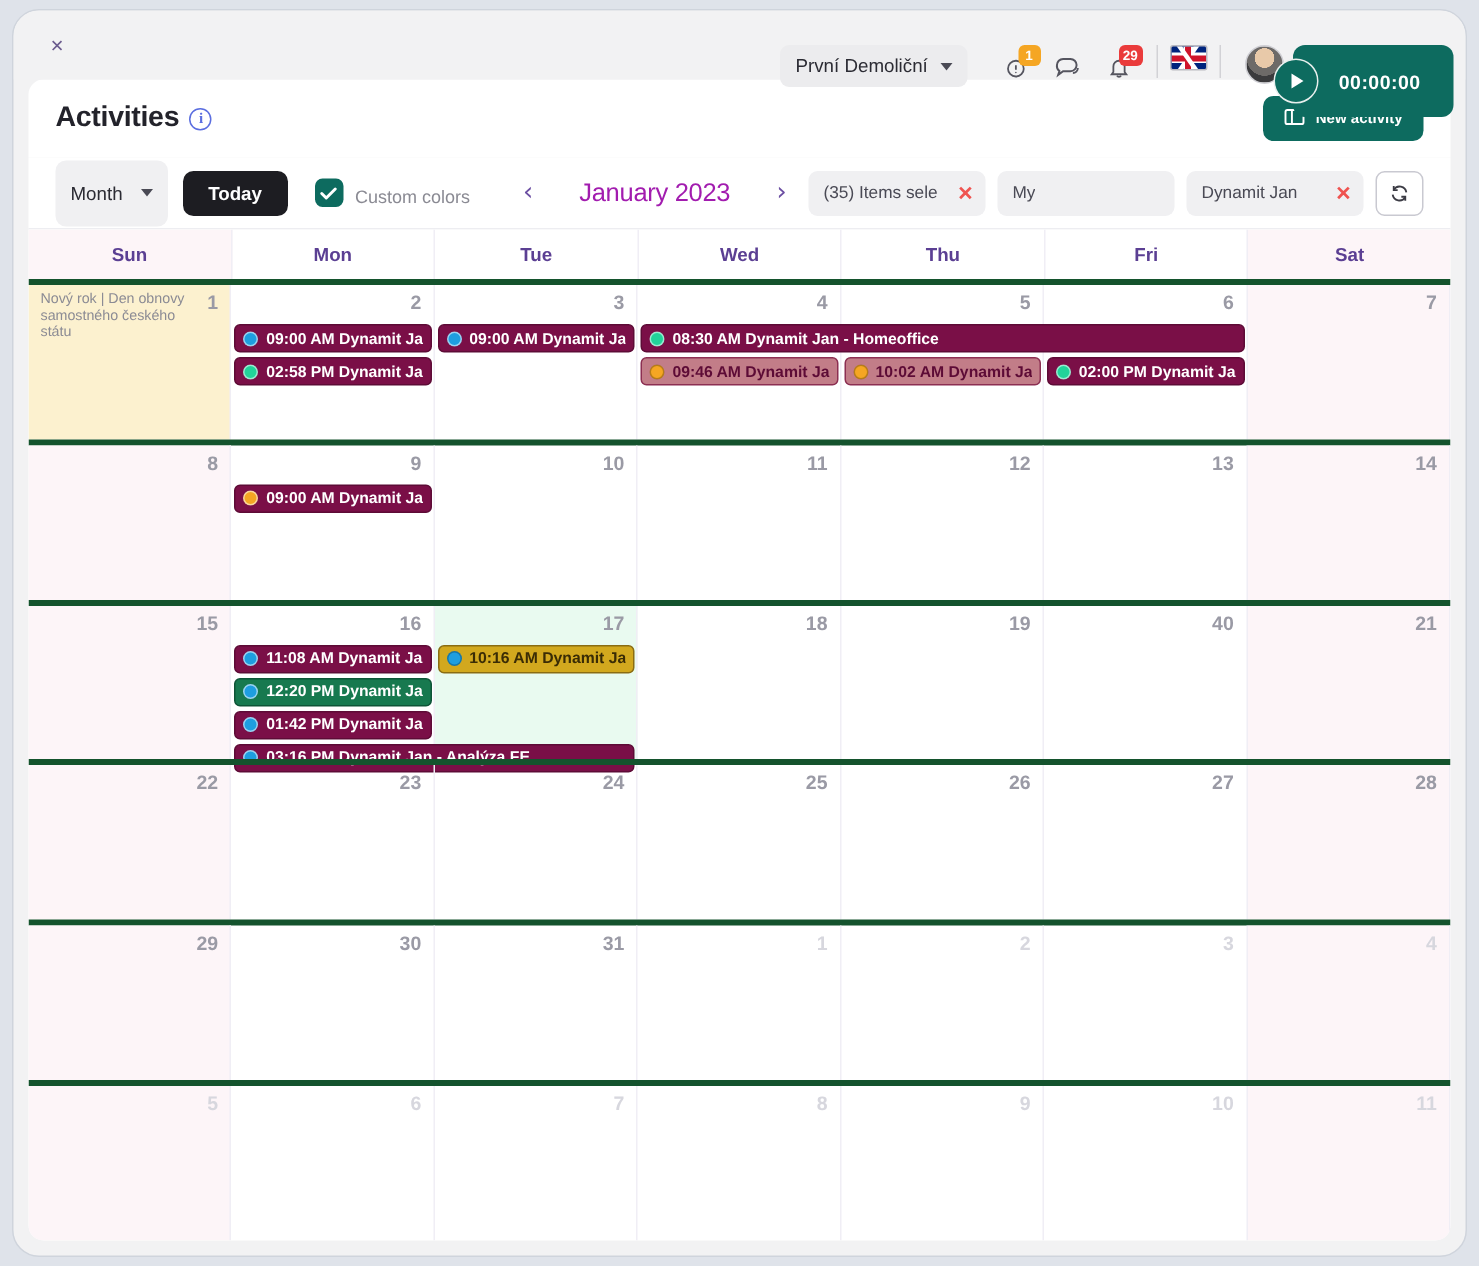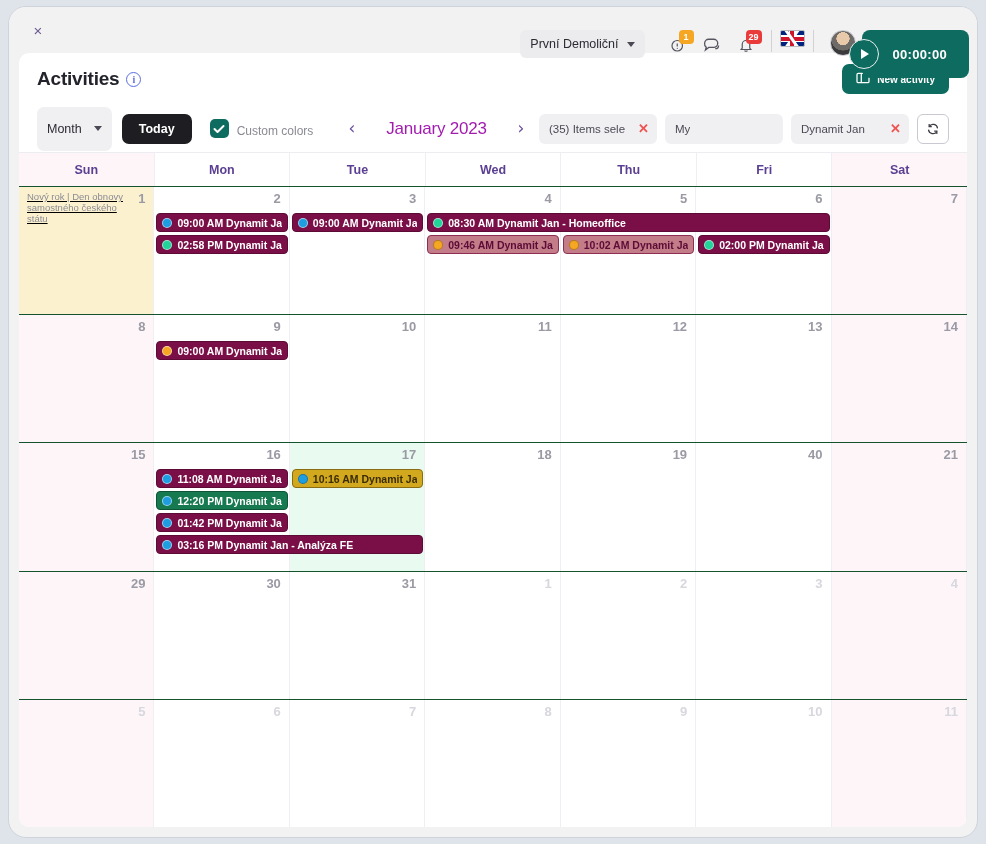--- a/index.html
+++ b/index.html
@@ -229,22 +229,21 @@
     flex: 1 1 0; min-width: 0;
     display: flex; align-items: center; justify-content: center;
     font-size: 12.5px; font-weight: bold; color: #5b3f93;
     border-right: 1px solid #f0eef5;
   }
   .dow:last-child { border-right: none; }
   .dow.weekend { background: #fdf5f8; }
   .weeks { flex: 1; display: flex; flex-direction: column; }
   .week {
     flex: 1 1 0; display: flex; position: relative;
-    border-top: 1px solid #14532d;
-    text-decoration: underline;
+    border-top: 4px solid #14532d;
   }
   .daycell {
     flex: 1 1 0; min-width: 0; position: relative;
     border-right: 1px solid #f0eef5;
     padding: 5px 8px 0;
   }
   .daycell:last-child { border-right: none; }
   .daycell.weekend { background: #fdf5f8; }
   .daycell.today { background: #e9faf0; }
   .daycell.holiday { background: #fcf1cf; }
@@ -540,20 +539,44 @@
                 <span class="lbl">01:42 PM Dynamit Jan</span>
               </div>
               <div class="ev maroon" style="left: calc(14.2857% + 2px); width: calc(28.5714% - 4px); top: 66px;">
                 <span class="dot" style="background: rgb(30, 158, 224);"></span>
                 <span class="lbl">03:16 PM Dynamit Jan - Analýza FE</span>
               </div>
             </div>
           </div>
           <div class="week">
             <div class="daycell weekend">
+              <span class="daynum">22</span>
+            </div>
+            <div class="daycell">
+              <span class="daynum">23</span>
+            </div>
+            <div class="daycell">
+              <span class="daynum">24</span>
+            </div>
+            <div class="daycell">
+              <span class="daynum">25</span>
+            </div>
+            <div class="daycell">
+              <span class="daynum">26</span>
+            </div>
+            <div class="daycell">
+              <span class="daynum">27</span>
+            </div>
+            <div class="daycell weekend">
+              <span class="daynum">28</span>
+            </div>
+            <div class="events"></div>
+          </div>
+          <div class="week">
+            <div class="daycell weekend">
               <span class="daynum">29</span>
             </div>
             <div class="daycell">
               <span class="daynum">30</span>
             </div>
             <div class="daycell">
               <span class="daynum">31</span>
             </div>
             <div class="daycell out">
               <span class="daynum">1</span>

